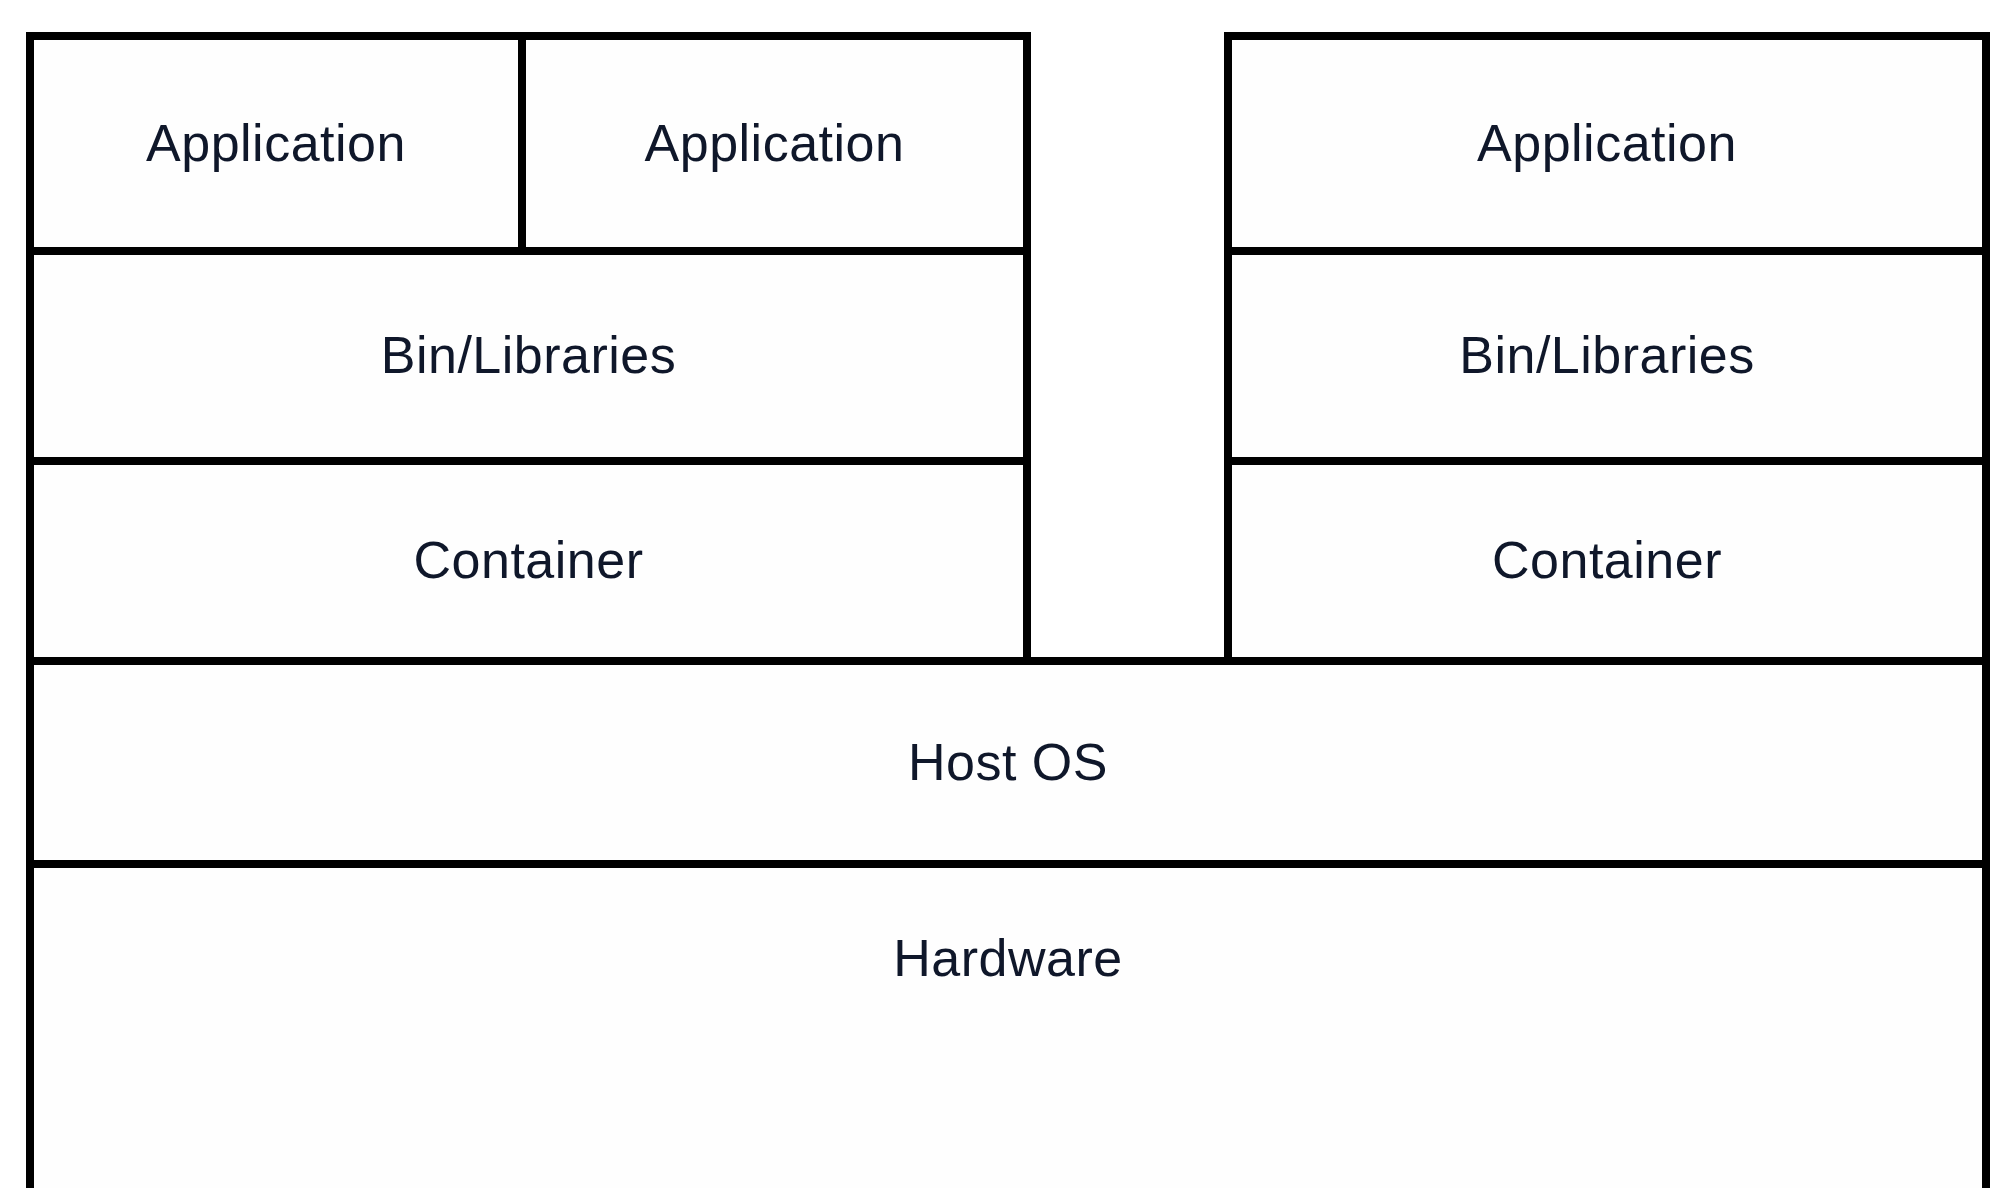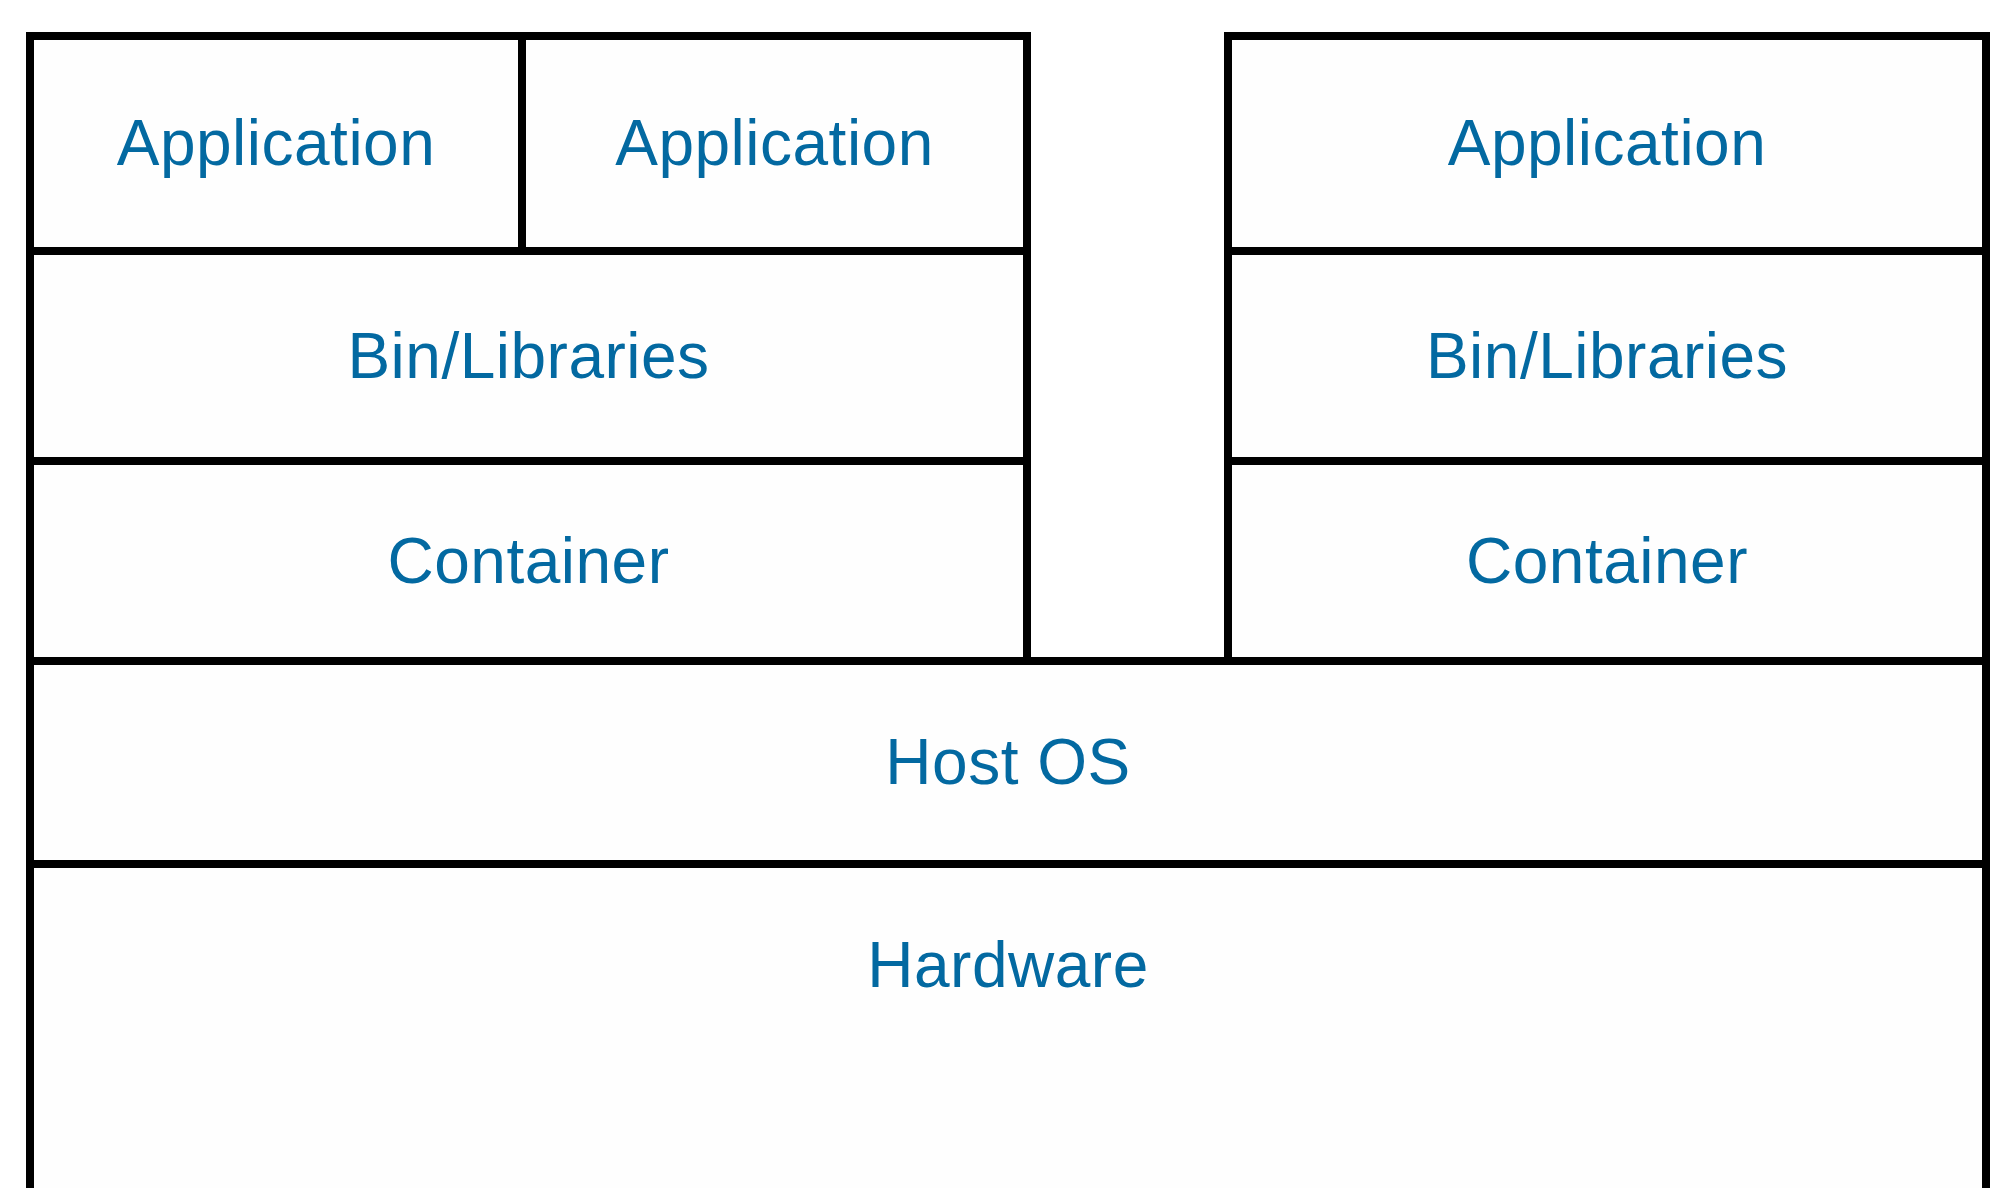--- a/index.html
+++ b/index.html
@@ -19,23 +19,23 @@
   .box {
     position: absolute;
     box-sizing: border-box;
     border: 8px solid #000000;
     background: #fefefe;
     display: flex;
     align-items: center;
     justify-content: center;
   }
   .label {
-    font-size: 64px;
+    font-size: 52px;
     line-height: 1.1;
-    color: #0369a1;
+    color: #0f172a;
     white-space: nowrap;
     letter-spacing: 0.5px;
   }
   
   .app-l1   { left: 26px;   top: 32px;  width: 500px;  height: 223px; }
   .app-l2   { left: 518px;  top: 32px;  width: 513px;  height: 223px; }
   .binlib-l { left: 26px;   top: 247px; width: 1005px; height: 218px; }
   .cont-l   { left: 26px;   top: 457px; width: 1005px; height: 208px; }
   
   .app-r    { left: 1224px; top: 32px;  width: 766px;  height: 223px; }

